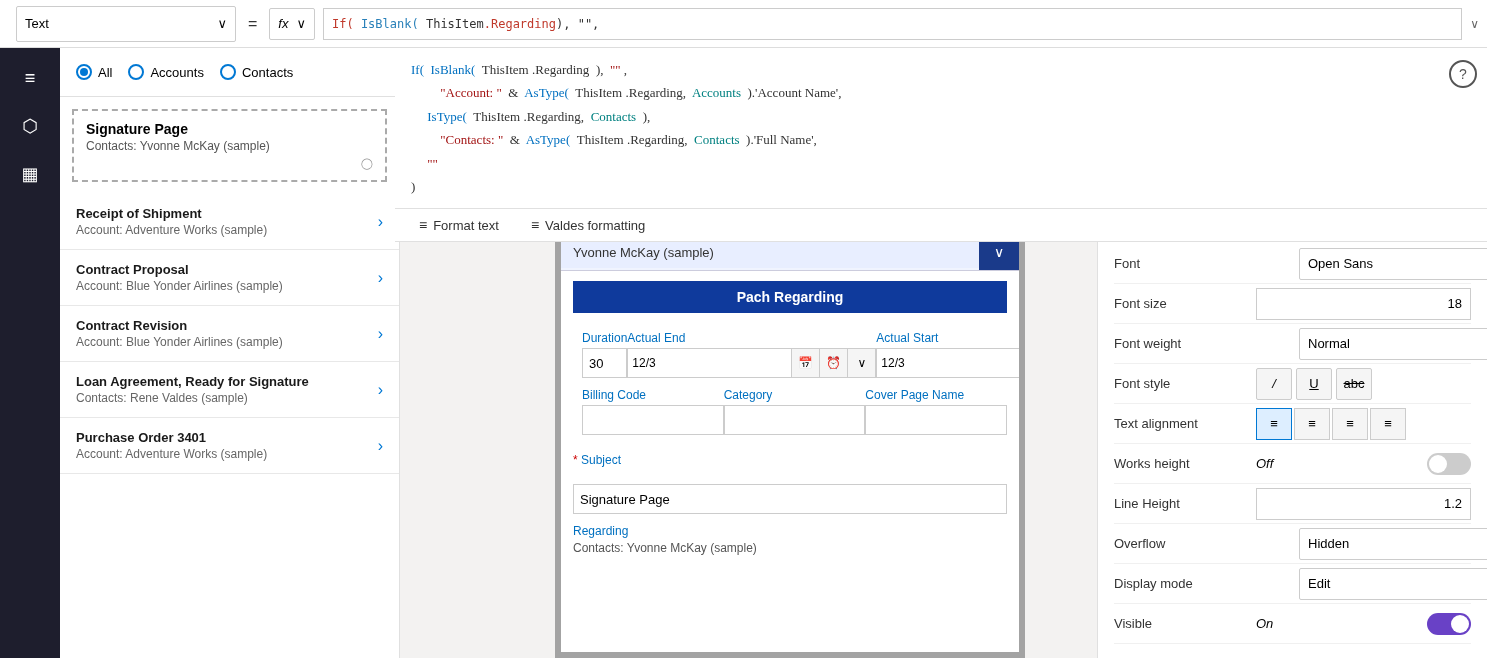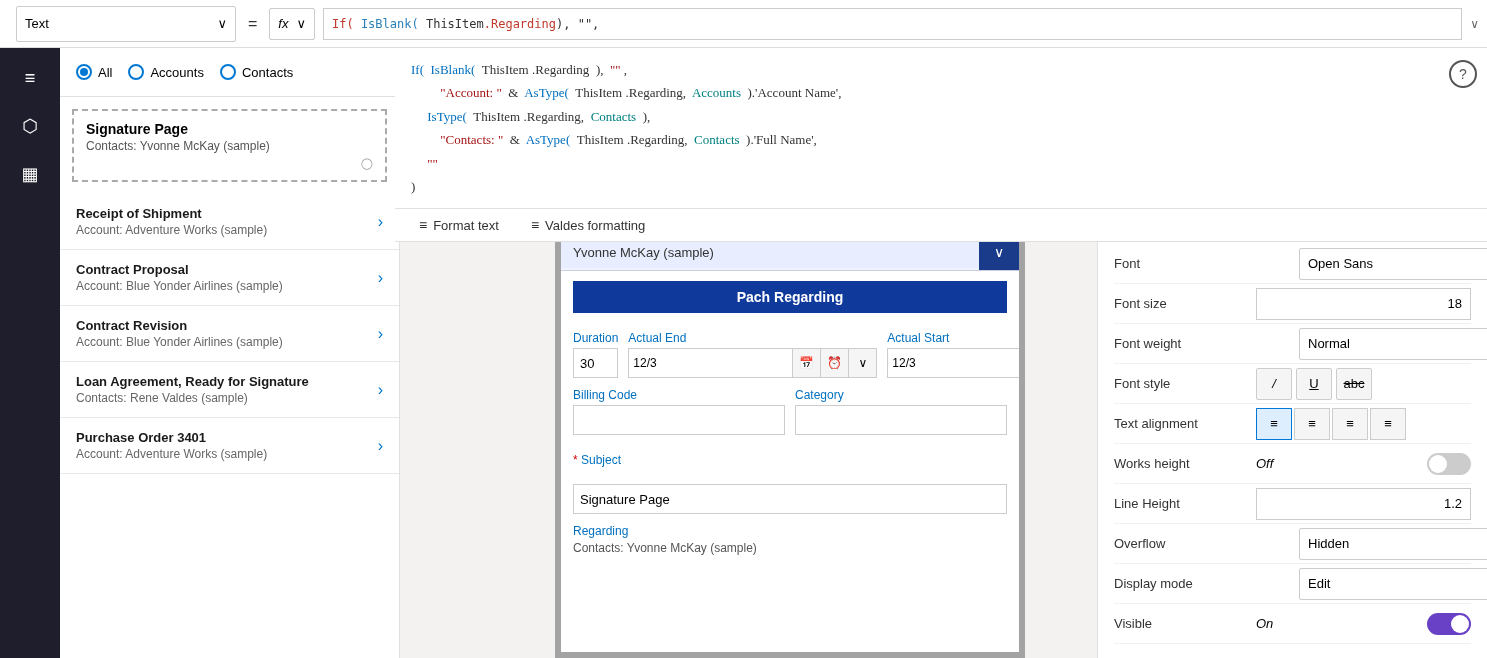--- a/index.html
+++ b/index.html
@@ -243,22 +243,22 @@
       font-size: 14px;
       font-weight: 600;
       cursor: pointer;
       text-align: center;
     }
     .form-fields {
       padding: 8px 12px;
     }
     .field-row {
       display: flex;
-      gap: 10px;
       margin-bottom: 10px;
+      margin-left: 9px;
     }
     .field-group {
       flex: 1;
     }
     .field-label {
       font-size: 12px;
       color: #0070c0;
       margin-bottom: 3px;
     }
     .field-input {
@@ -655,20 +655,24 @@
       </div>
     </div>
 
     <div class="field-row">
       <div class="field-group">
         <div class="field-label">Billing Code</div>
         <input class="field-input" type="text" value="" style="">
       </div>
       <div class="field-group">
         <div class="field-label">Category</div>
+        <input class="field-input" type="text" value="" style="">
+      </div>
+      <div class="field-group">
+        <div class="field-label">Cover Page Name</div>
         <input class="field-input" type="text" value="" style="">
       </div>
     </div>
   </div>
 
   <div class="subject-section">
     <div class="subject-label">
       <span style="color:#c00">*</span>
       <span>Subject</span>
     </div>

